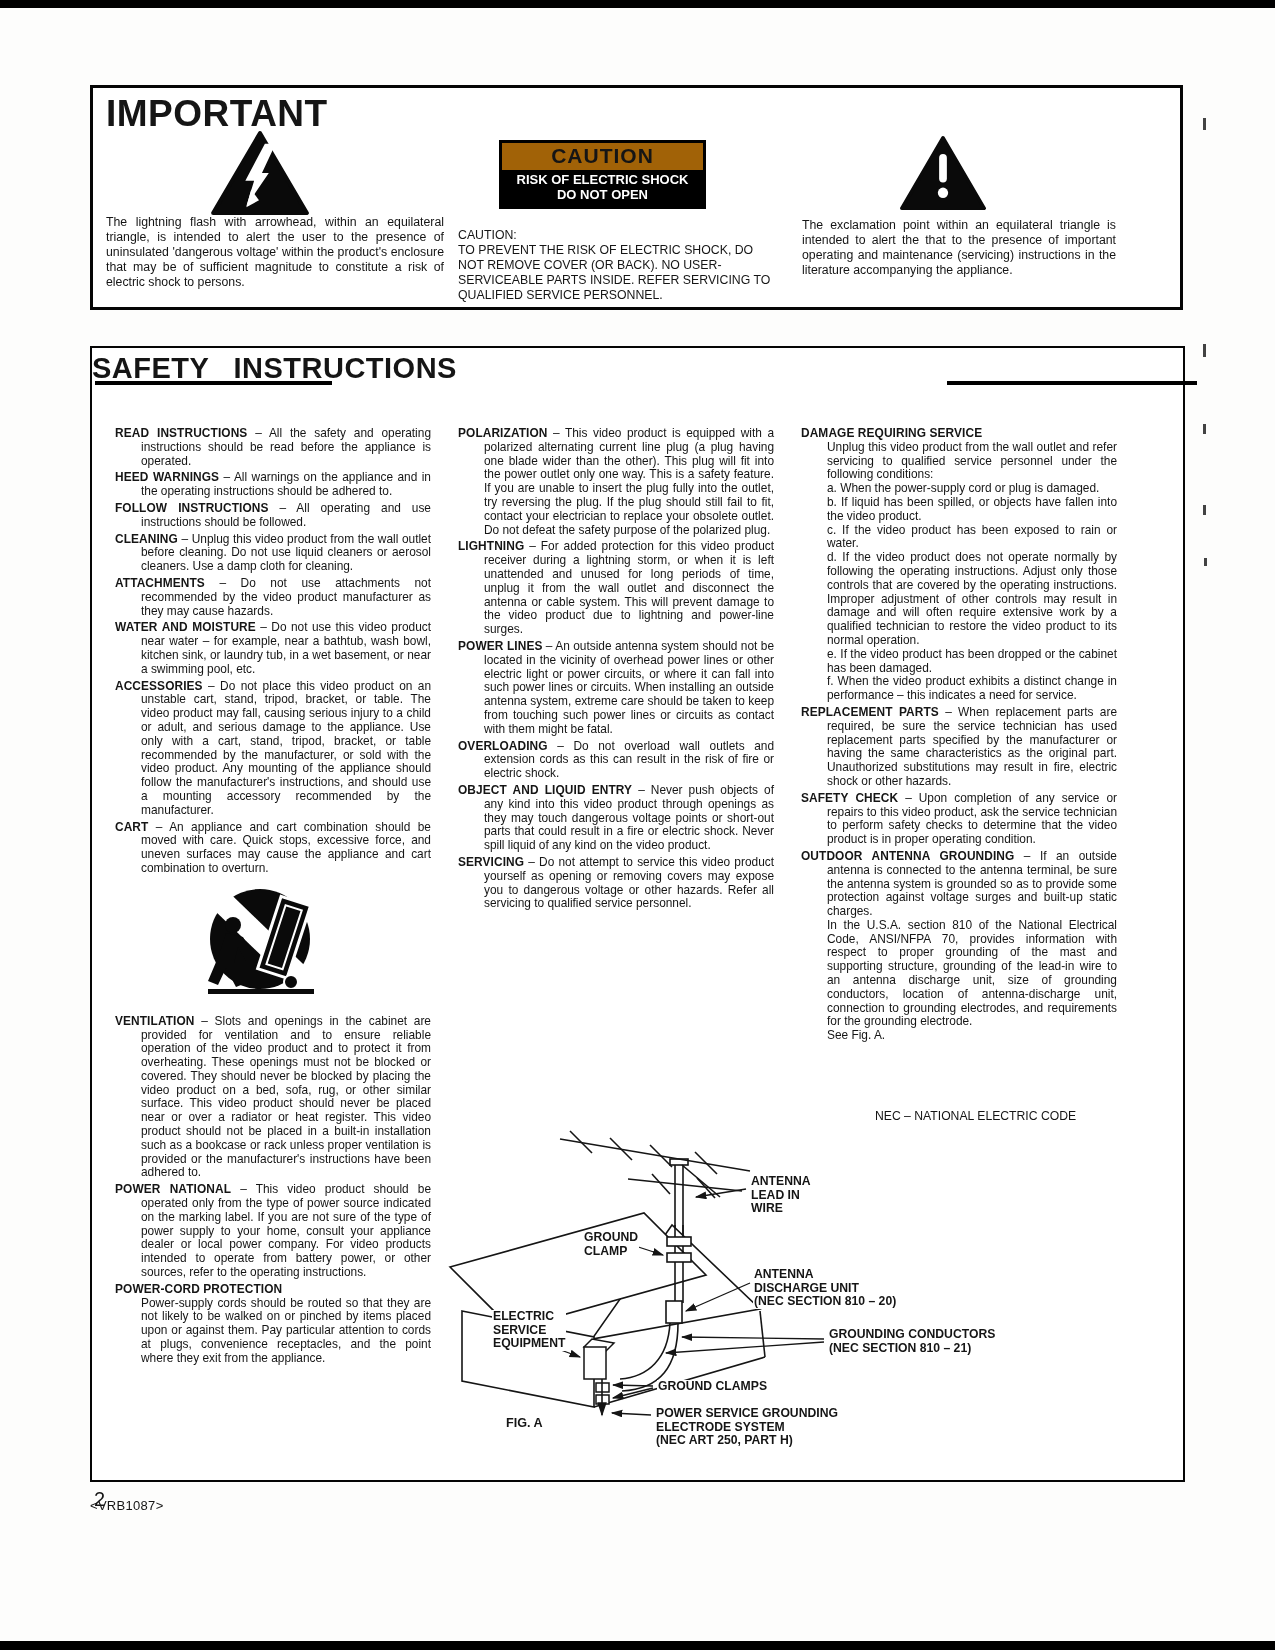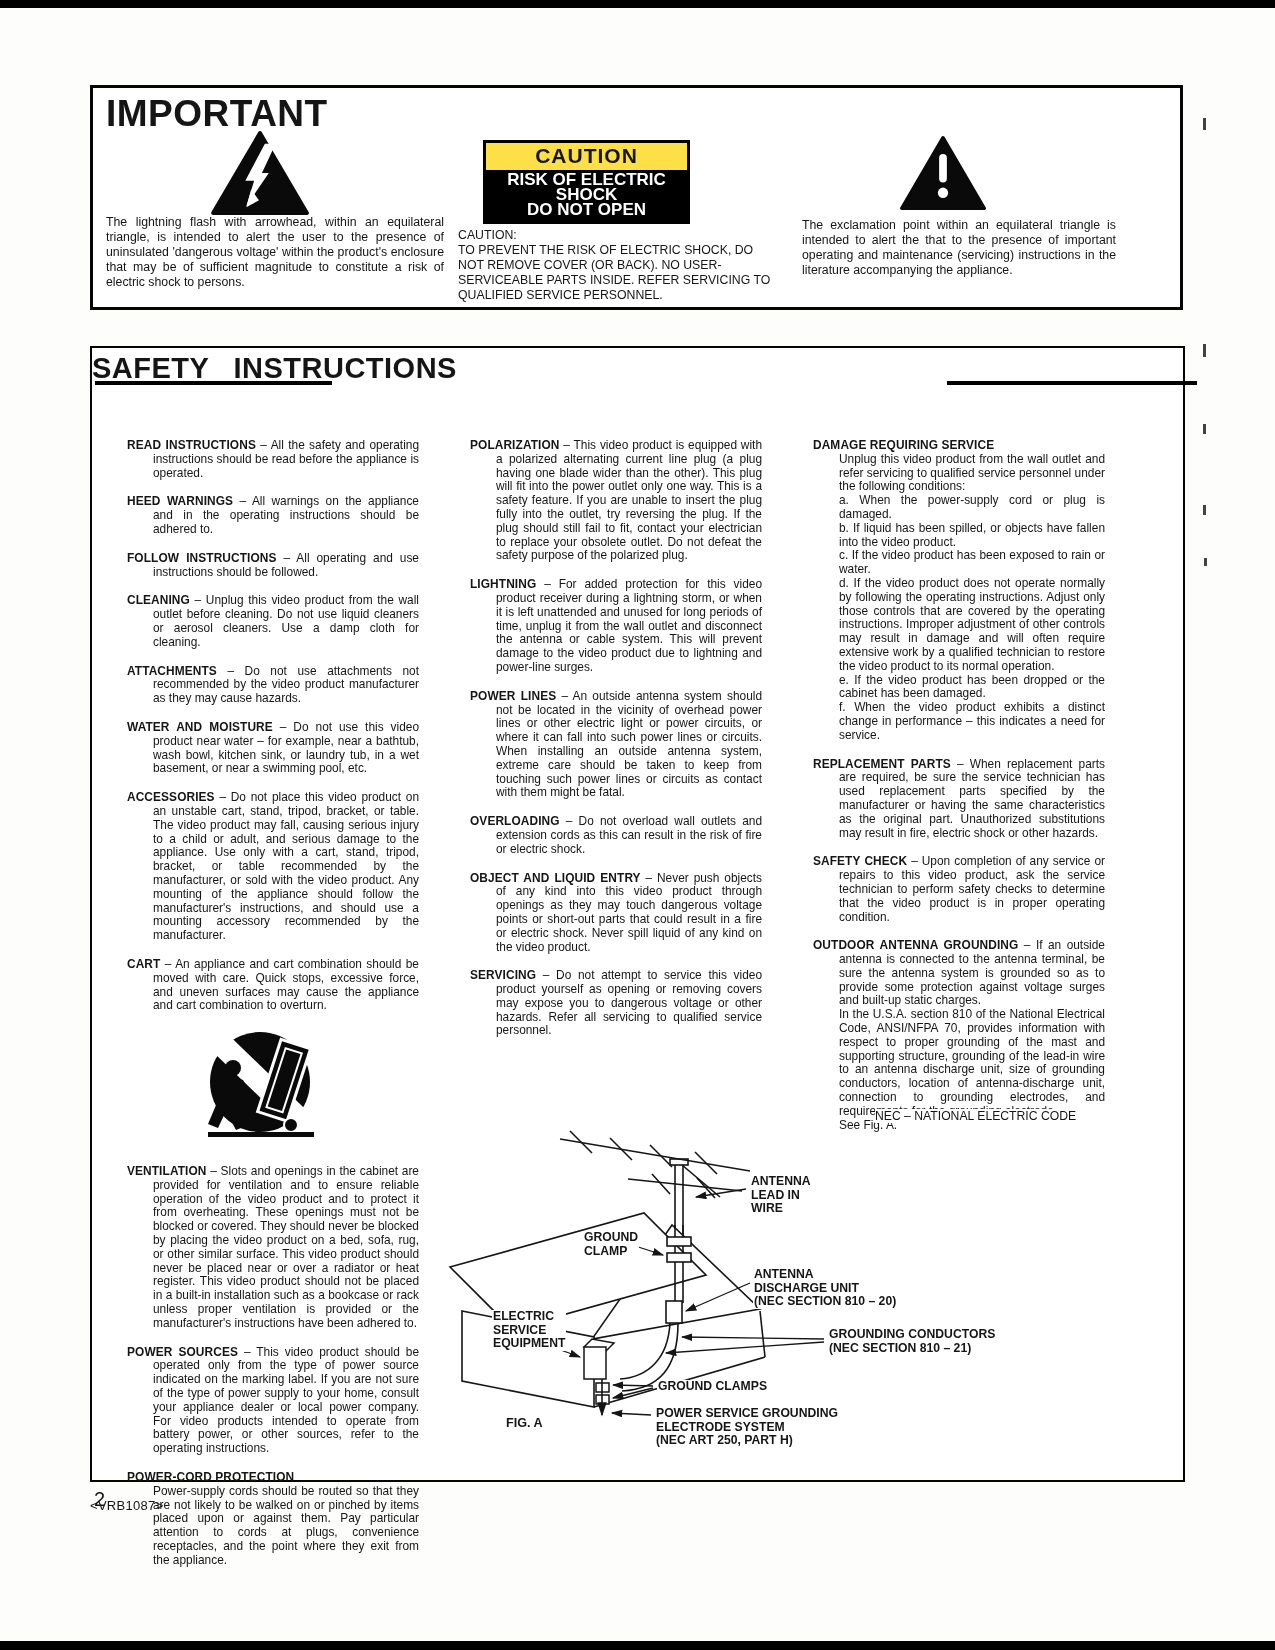--- a/index.html
+++ b/index.html
@@ -13,32 +13,32 @@
   .tick{position:absolute;width:3px;background:#222;opacity:.85;}
   
   #top-box{position:absolute;left:90px;top:85px;width:1087px;height:219px;border:3px solid #050505;background:#fff;}
   #important-title{position:absolute;left:13px;top:5px;font-size:37px;font-weight:bold;letter-spacing:.5px;}
   .tri-icon{position:absolute;}
   .para{font-size:12.3px;line-height:15px;text-align:justify;white-space:pre-line;}
   #lightning-note{position:absolute;left:13px;top:127px;width:338px;}
   #caution-note{position:absolute;left:365px;top:140px;width:315px;text-align:left;}
   #exclamation-note{position:absolute;left:709px;top:130px;width:314px;}
   
-  #caution-box{position:absolute;left:390px;top:52px;width:201px;border:3px solid #000;background:#fde047;text-align:center;}
+  #caution-box{position:absolute;left:406px;top:52px;width:201px;border:3px solid #000;background:#a16207;text-align:center;}
   #caution-label{font-size:21px;font-weight:bold;letter-spacing:1px;padding:1px 0 2px;}
-  #caution-risk{background:#000;color:#fff;font-weight:bold;font-size:17px;line-height:15px;padding:2px 0 4px;white-space:pre-line;}
+  #caution-risk{background:#000;color:#fff;font-weight:bold;font-size:13px;line-height:15px;padding:2px 0 4px;white-space:pre-line;}
   
   #main-box{position:absolute;left:90px;top:346px;width:1091px;height:1132px;border:2px solid #050505;background:#fff;}
   #safety-title{position:absolute;left:0;right:0;top:4px;font-size:29px;font-weight:bold;word-spacing:16px;letter-spacing:.5px;}
   .rule{position:absolute;top:33px;height:4px;background:#000;}
   #rule-left{left:3px;width:237px;}
   #rule-right{left:855px;width:250px;}
   
   .colflow{position:absolute;width:322px;font-size:11.9px;line-height:13.8px;text-align:justify;}
-  .item{margin:15px;padding-left:26px;text-indent:-26px;white-space:pre-line;}
+  .item{margin:3px;padding-left:26px;text-indent:-26px;white-space:pre-line;}
   .item b{font-weight:700;letter-spacing:.1px;}
   .blockbody{display:block;text-indent:0;}
   #col1{left:20px;top:76px;}
   #col2{left:363px;top:76px;}
   #col3{left:706px;top:76px;}
   .cart-figure{width:150px;height:122px;margin:9px 0 8px 76px;}
   
   #figure{position:absolute;left:420px;top:1085px;width:700px;height:380px;}
   .fig-label{position:absolute;font-weight:bold;font-size:12.2px;line-height:13.6px;white-space:pre-line;background:#fff;padding:0 1px;}
   #nec-note{position:absolute;left:455px;top:24px;font-weight:normal;font-size:12.2px;background:#fff;}
@@ -112,21 +112,21 @@
           <rect x="87" y="21" width="17" height="62" fill="none" stroke="#fff" stroke-width="2"></rect>
         </g>
         <circle cx="103" cy="97" r="7" fill="#0a0a0a" stroke="#fff" stroke-width="2"></circle>
         <circle cx="45" cy="40" r="8" fill="#0a0a0a"></circle>
         <path d="M38 48 L55 52 L66 72 L58 76 L50 62 L46 78 L58 98 L48 102 L38 83 L30 100 L20 96 L31 70 Z" fill="#0a0a0a"></path>
         <rect x="20" y="104" width="106" height="5" fill="#0a0a0a"></rect>
       </svg>
     </div>
     <div>
         <p class="item"><b>VENTILATION</b> – Slots and openings in the cabinet are provided for ventilation and to ensure reliable operation of the video product and to protect it from overheating. These openings must not be blocked or covered. They should never be blocked by placing the video product on a bed, sofa, rug, or other similar surface. This video product should never be placed near or over a radiator or heat register. This video product should not be placed in a built-in installation such as a bookcase or rack unless proper ventilation is provided or the manufacturer's instructions have been adhered to.</p>
-        <p class="item"><b>POWER SOURCES</b> – This video product should be operated only from the type of power source indicated on the marking label. If you are not sure of the type of power supply to your home, consult your appliance dealer or local power company. For video products intended to operate from battery power, or other sources, refer to the operating instructions.</p>
+        <p class="item"><b>POWER NATIONAL</b> – This video product should be operated only from the type of power source indicated on the marking label. If you are not sure of the type of power supply to your home, consult your appliance dealer or local power company. For video products intended to operate from battery power, or other sources, refer to the operating instructions.</p>
         <p class="item"><b>POWER-CORD PROTECTION</b><span class="blockbody">Power-supply cords should be routed so that they are not likely to be walked on or pinched by items placed upon or against them. Pay particular attention to cords at plugs, convenience receptacles, and the point where they exit from the appliance.</span></p>
       </div>
   </div>
 
   <div id="col2" class="colflow">
       <p class="item"><b>POLARIZATION</b> – This video product is equipped with a polarized alternating current line plug (a plug having one blade wider than the other). This plug will fit into the power outlet only one way. This is a safety feature. If you are unable to insert the plug fully into the outlet, try reversing the plug. If the plug should still fail to fit, contact your electrician to replace your obsolete outlet. Do not defeat the safety purpose of the polarized plug.</p>
       <p class="item"><b>LIGHTNING</b> – For added protection for this video product receiver during a lightning storm, or when it is left unattended and unused for long periods of time, unplug it from the wall outlet and disconnect the antenna or cable system. This will prevent damage to the video product due to lightning and power-line surges.</p>
       <p class="item"><b>POWER LINES</b> – An outside antenna system should not be located in the vicinity of overhead power lines or other electric light or power circuits, or where it can fall into such power lines or circuits. When installing an outside antenna system, extreme care should be taken to keep from touching such power lines or circuits as contact with them might be fatal.</p>
       <p class="item"><b>OVERLOADING</b> – Do not overload wall outlets and extension cords as this can result in the risk of fire or electric shock.</p>
       <p class="item"><b>OBJECT AND LIQUID ENTRY</b> – Never push objects of any kind into this video product through openings as they may touch dangerous voltage points or short-out parts that could result in a fire or electric shock. Never spill liquid of any kind on the video product.</p>

